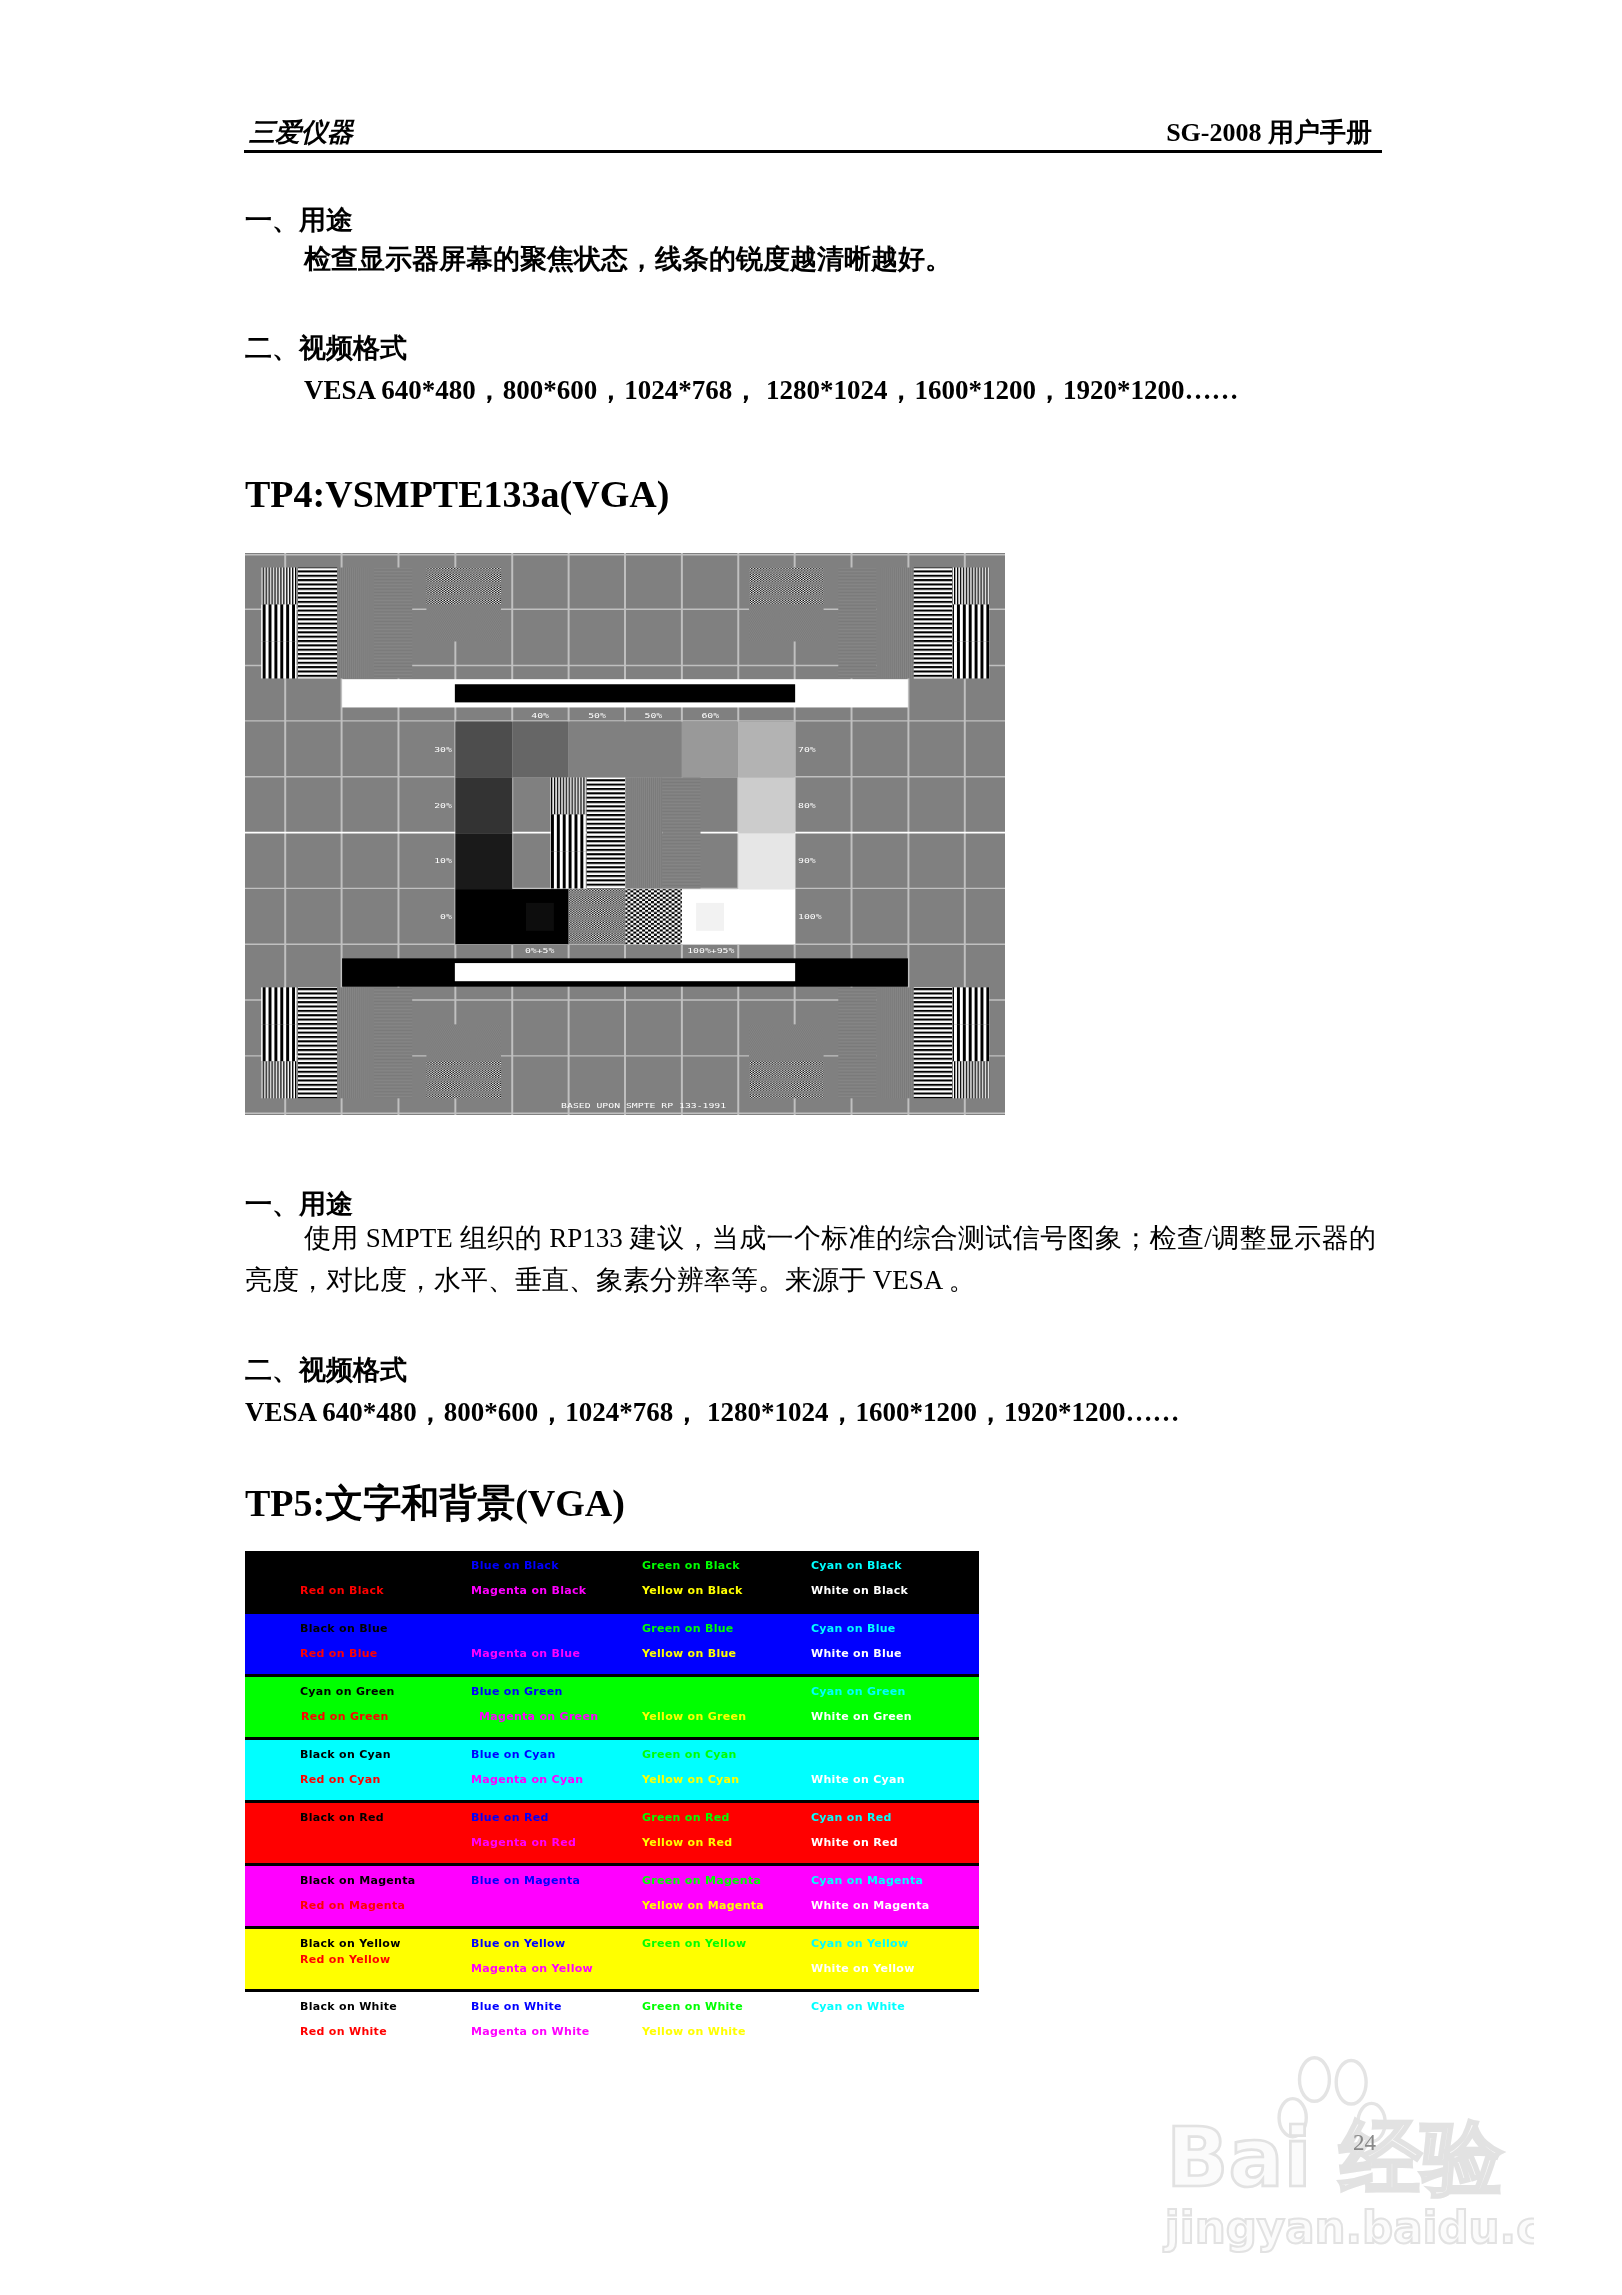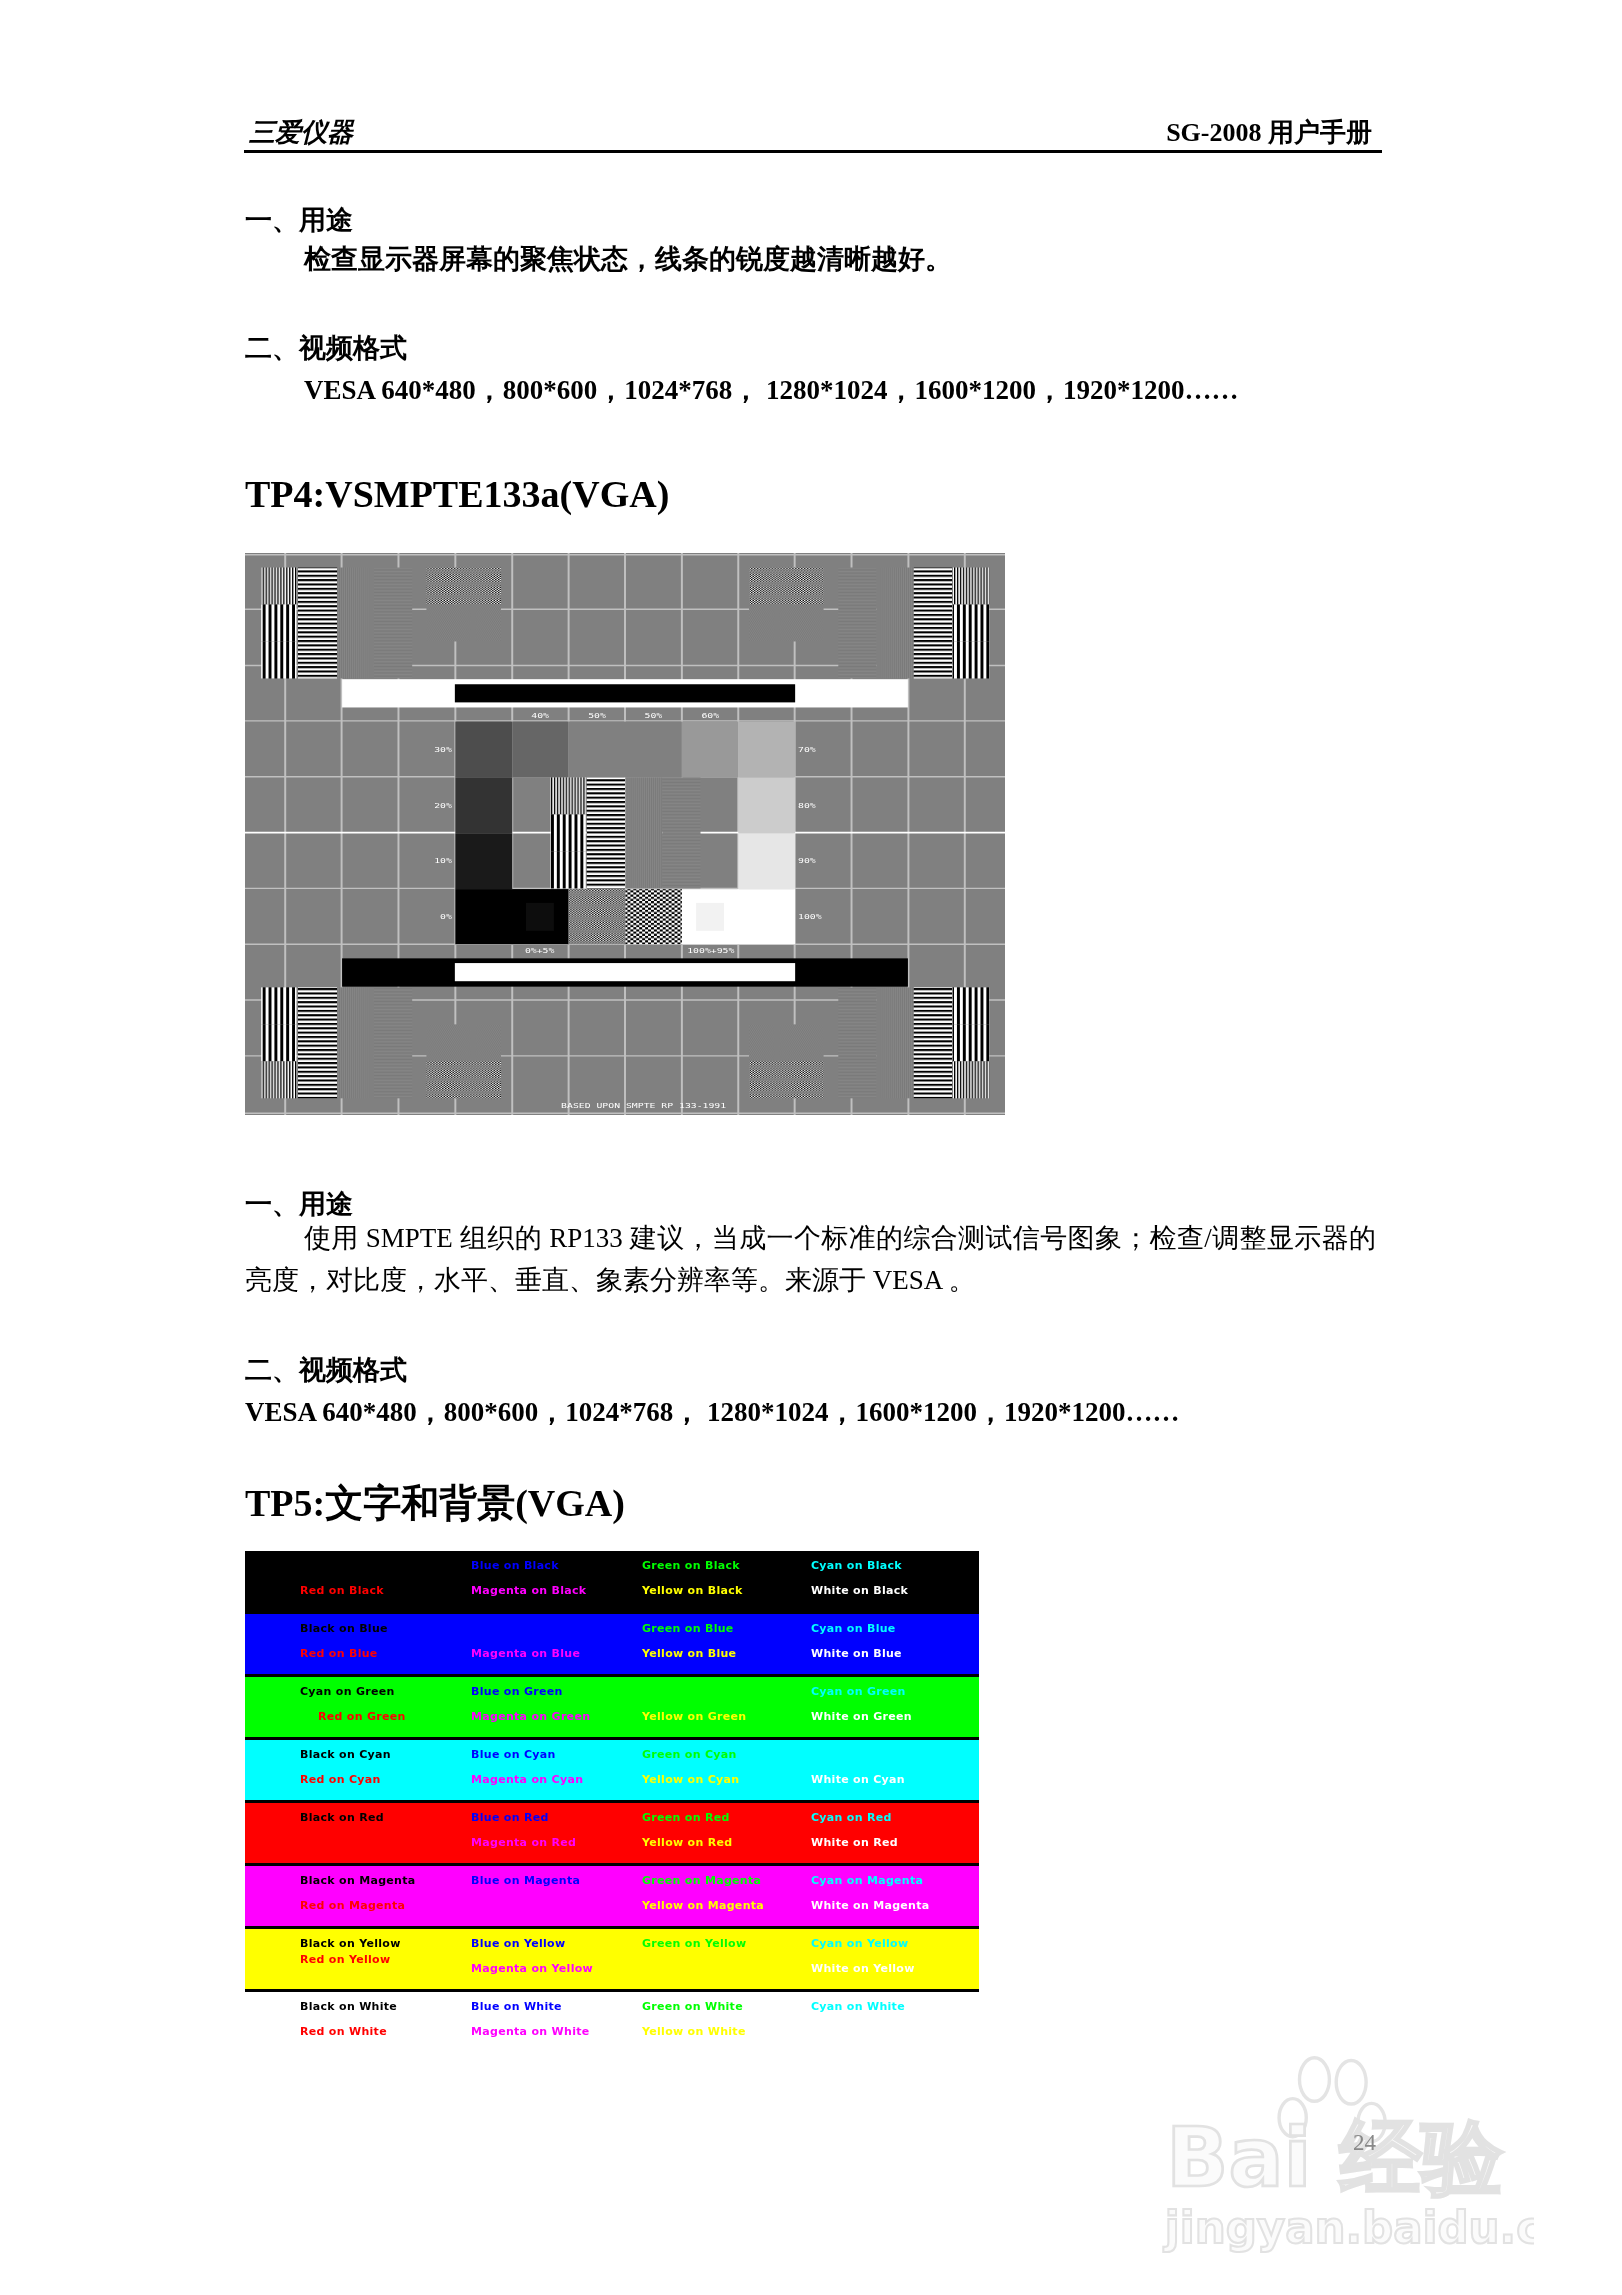--- a/index.html
+++ b/index.html
@@ -218,22 +218,22 @@
       <span class="cell" style="left: 55px; top: 33px; color: rgb(255, 0, 0);">Red on Blue</span>
       <span class="cell" style="left: 226px; top: 33px; color: rgb(255, 0, 255);">Magenta on Blue</span>
       <span class="cell" style="left: 397px; top: 33px; color: rgb(255, 255, 0);">Yellow on Blue</span>
       <span class="cell" style="left: 566px; top: 33px; color: rgb(255, 255, 255);">White on Blue</span>
     </div>
     <div class="band" style="background: rgb(0, 255, 0);">
       <span class="cell" style="left: 55px; top: 8.2px; color: rgb(0, 0, 0);">Cyan on Green</span>
       <span class="cell" style="left: 226px; top: 8.2px; color: rgb(0, 0, 255);">Blue on Green</span>
       <span class="cell" style="left: 397px; top: 8.2px;"></span>
       <span class="cell" style="left: 566px; top: 8.2px; color: rgb(0, 255, 255);">Cyan on Green</span>
-      <span class="cell" style="left: 73px; top: 33px; color: rgb(255, 0, 0);">Red on Green</span>
-      <span class="cell" style="left: 226px; top: 33px; color: rgb(255, 0, 255);">Magenta on Green</span>
+      <span class="cell" style="left: 56px; top: 33px; color: rgb(255, 0, 0);">Red on Green</span>
+      <span class="cell" style="left: 234px; top: 33px; color: rgb(255, 0, 255);">Magenta on Green</span>
       <span class="cell" style="left: 397px; top: 33px; color: rgb(255, 255, 0);">Yellow on Green</span>
       <span class="cell" style="left: 566px; top: 33px; color: rgb(255, 255, 255);">White on Green</span>
     </div>
     <div class="band" style="background: rgb(0, 255, 255);">
       <span class="cell" style="left: 55px; top: 8.2px; color: rgb(0, 0, 0);">Black on Cyan</span>
       <span class="cell" style="left: 226px; top: 8.2px; color: rgb(0, 0, 255);">Blue on Cyan</span>
       <span class="cell" style="left: 397px; top: 8.2px; color: rgb(0, 255, 0);">Green on Cyan</span>
       <span class="cell" style="left: 566px; top: 8.2px;"></span>
       <span class="cell" style="left: 55px; top: 33px; color: rgb(255, 0, 0);">Red on Cyan</span>
       <span class="cell" style="left: 226px; top: 33px; color: rgb(255, 0, 255);">Magenta on Cyan</span>

